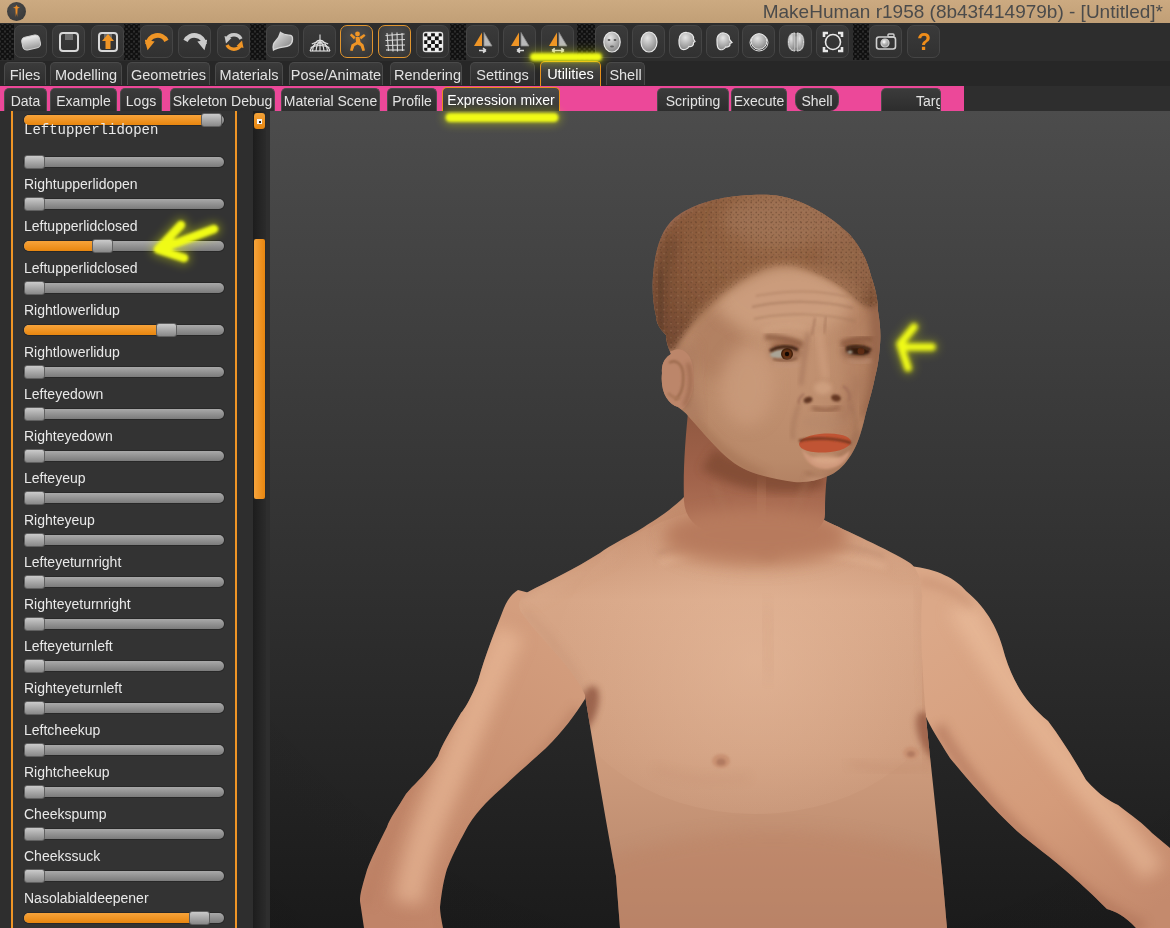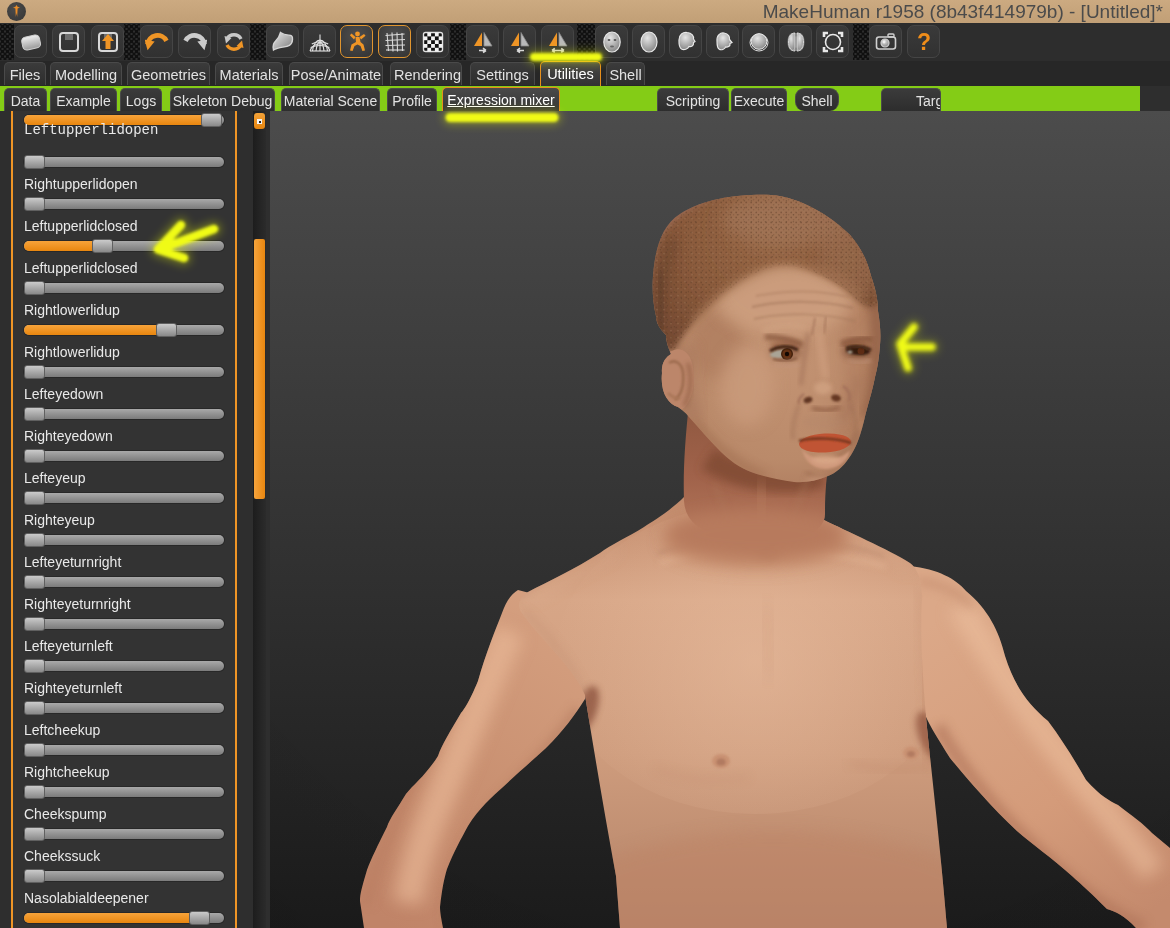--- a/index.html
+++ b/index.html
@@ -11,27 +11,27 @@
 #toolbar{left:0;top:23px;width:1170px;height:38px;background:#2d2d2d;border-bottom:1px solid #242424;}
 .dots{position:absolute;top:24px;height:36px;
    background-image:radial-gradient(circle,#101010 1.5px,transparent 1.7px),
                     radial-gradient(circle,#101010 1.5px,transparent 1.7px);
    background-size:5px 5px;background-position:0 0,2.5px 2.5px;}
 .tbtn{position:absolute;top:25px;width:33px;height:33px;background:linear-gradient(#3a3a3a,#313131);
    border:1px solid #454545;border-radius:7px;box-sizing:border-box;}
 .tbtn.on{border-color:#e0952f;background:radial-gradient(circle at 50% 32%,#4e4e4e,#343434);}
 .tbtn svg{position:absolute;left:3.5px;top:3.5px;}
 #tabs1{left:0;top:61px;width:1170px;height:25px;background:#272727;}
-#tabs2{left:0;top:86px;width:1140px;height:25px;background:#84cc16;}
+#tabs2{left:0;top:86px;width:964px;height:25px;background:#ec4899;}
 .tab{position:absolute;top:1px;height:23px;line-height:24px;text-align:center;color:#e2e2e2;font-size:14.5px;white-space:nowrap;overflow:hidden;
    background:linear-gradient(#3b3b3b,#2d2d2d);border:1px solid #4a4a4a;border-bottom:none;
    border-radius:5px 5px 0 0;box-sizing:border-box;}
 .tab.sel{background:linear-gradient(#484848,#323232);border-color:#e78f1c;color:#fff;top:0;height:25px;}
 #tabs2 .tab{top:2px;font-size:14px;}
-#tabs2 .tab.sel{top:1px;height:25px;background:linear-gradient(#4a4a4a,#343434);text-decoration:underline;}
+#tabs2 .tab.sel{top:1px;height:25px;background:linear-gradient(#4a4a4a,#343434);}
 #panel{left:0;top:111px;width:270px;height:817px;background:#2e2e2e;overflow:hidden;}
 #pinner{position:absolute;left:13px;top:0;width:222px;height:817px;background:#333333;}
 .gline{position:absolute;width:2px;background:#ef9526;}
 .slabel{position:absolute;left:24px;color:#e9e9e9;font-size:14px;}
 .strack{position:absolute;left:24px;width:200px;height:10px;border-radius:5px;
    background:linear-gradient(#a9a9a9,#7b7b7b);box-shadow:0 0 0 1px #282828;}
 .sfill{position:absolute;left:0;top:0;height:10px;border-radius:5px 0 0 5px;
    background:linear-gradient(#f7a33a,#e8860f);}
 .shandle{position:absolute;top:-2px;width:21px;height:14px;border-radius:3px;
    background:linear-gradient(#cacaca,#898989);border:1px solid #606060;box-sizing:border-box;}

